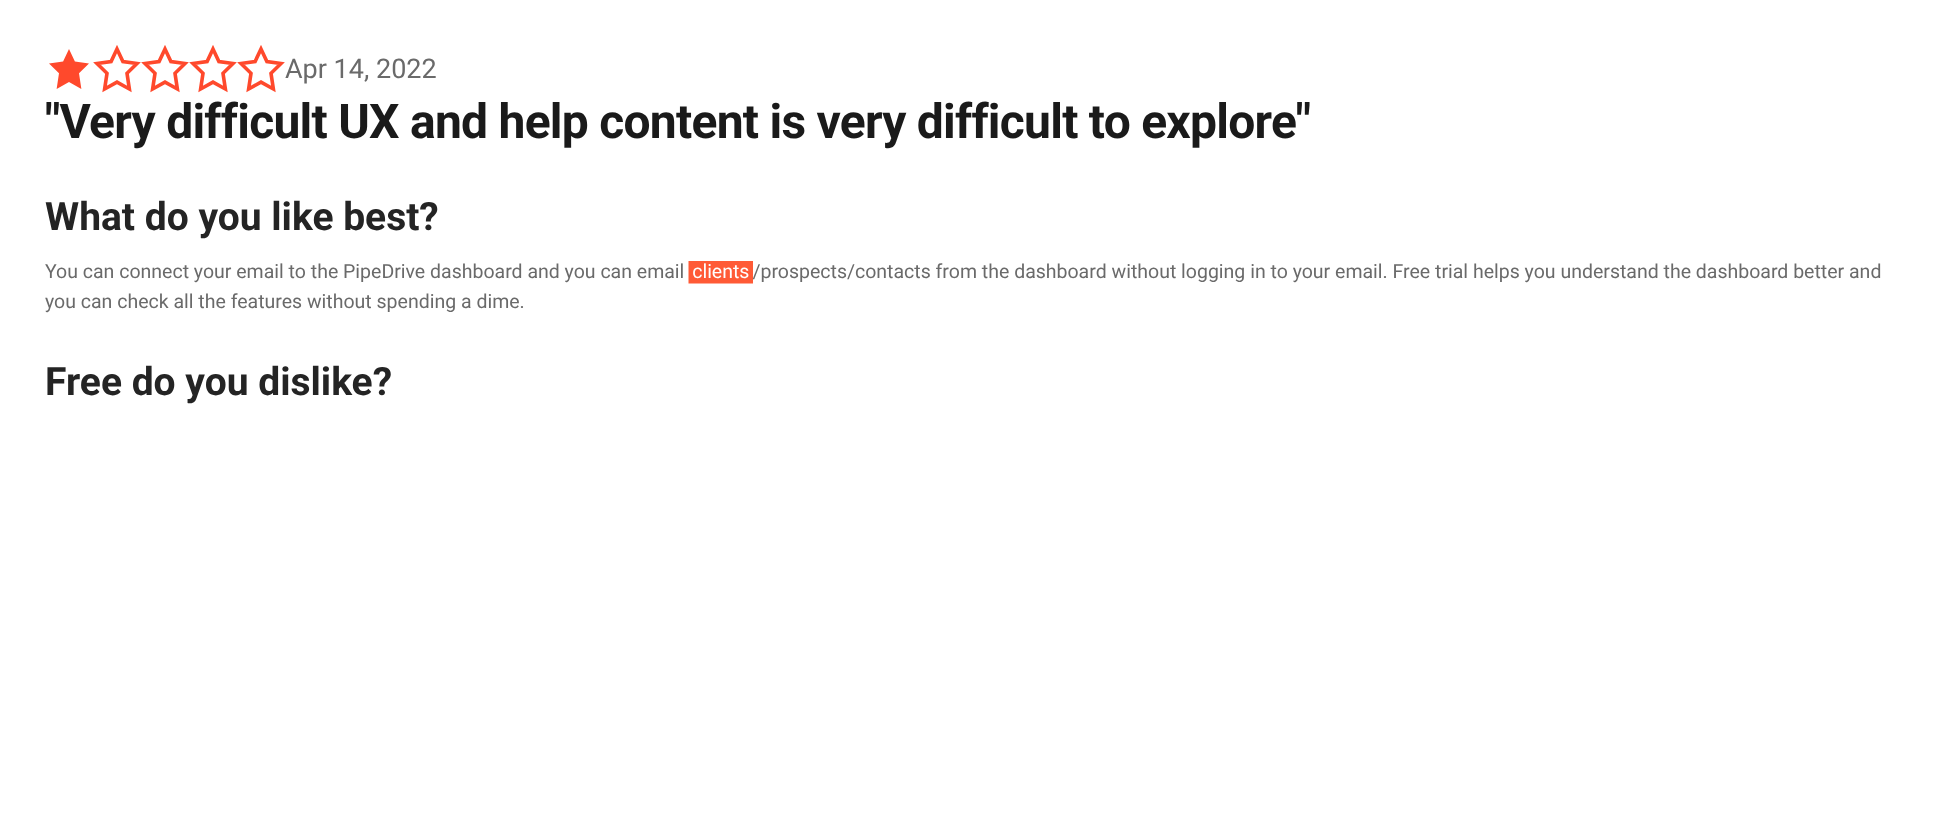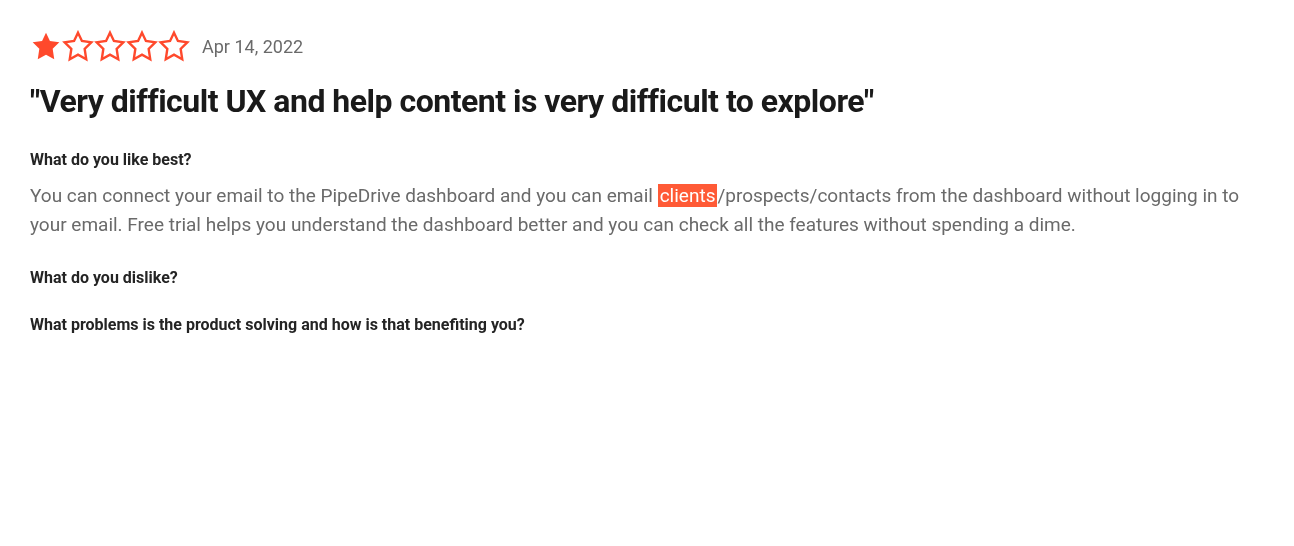--- a/index.html
+++ b/index.html
@@ -10,22 +10,21 @@
     body {
       font-family: -apple-system, BlinkMacSystemFont, 'Segoe UI', Roboto, Helvetica, Arial, sans-serif;
       background: #ffffff;
       padding: 30px;
       color: #242424;
       width: 1294px;
     }
     .review-header {
       display: flex;
       align-items: center;
-      gap: 12px;
-      margin-bottom: 20px;
+      margin-bottom: 0;
     }
     .stars {
       display: flex;
       gap: 0px;
     }
     .star {
       width: 32px;
       height: 32px;
       display: inline-block;
     }
@@ -41,27 +40,27 @@
       font-size: 32px;
       font-weight: 700;
       color: #1a1a1a;
       margin-bottom: 30px;
       letter-spacing: -0.5px;
     }
     .review-section {
       margin-bottom: 28px;
     }
     .section-question {
-      font-size: 16px;
+      font-size: 26px;
       font-weight: 700;
       color: #242424;
       margin-bottom: 12px;
     }
     .section-answer {
-      font-size: 19px;
+      font-size: 13px;
       color: #6a6a6a;
       line-height: 1.55;
     }
     .highlight {
       background-color: #ff5a36;
       color: #ffffff;
       padding: 0 2px;
     }
   </style>
 </head>
@@ -100,19 +99,18 @@
   </div>
 
   <h2 class="review-title">"Very difficult UX and help content is very difficult to explore"</h2>
 
   <div class="review-section">
     <div class="section-question">What do you like best?</div>
     <div class="section-answer"><span>You can connect your email to the PipeDrive dashboard and you can email </span><span class="highlight">clients</span><span>/prospects/contacts from the dashboard without logging in to your email. Free trial helps you understand the dashboard better and you can check all the features without spending a dime.</span></div>
   </div>
 
   <div class="review-section">
-    <div class="section-question">What do you dislike?</div>
+    <div class="section-question">Free do you dislike?</div>
   </div>
 
   <div class="review-section">
-    <div class="section-question">What problems is the product solving and how is that benefiting you?</div>
   </div>
 </div>
 
 </body></html>

